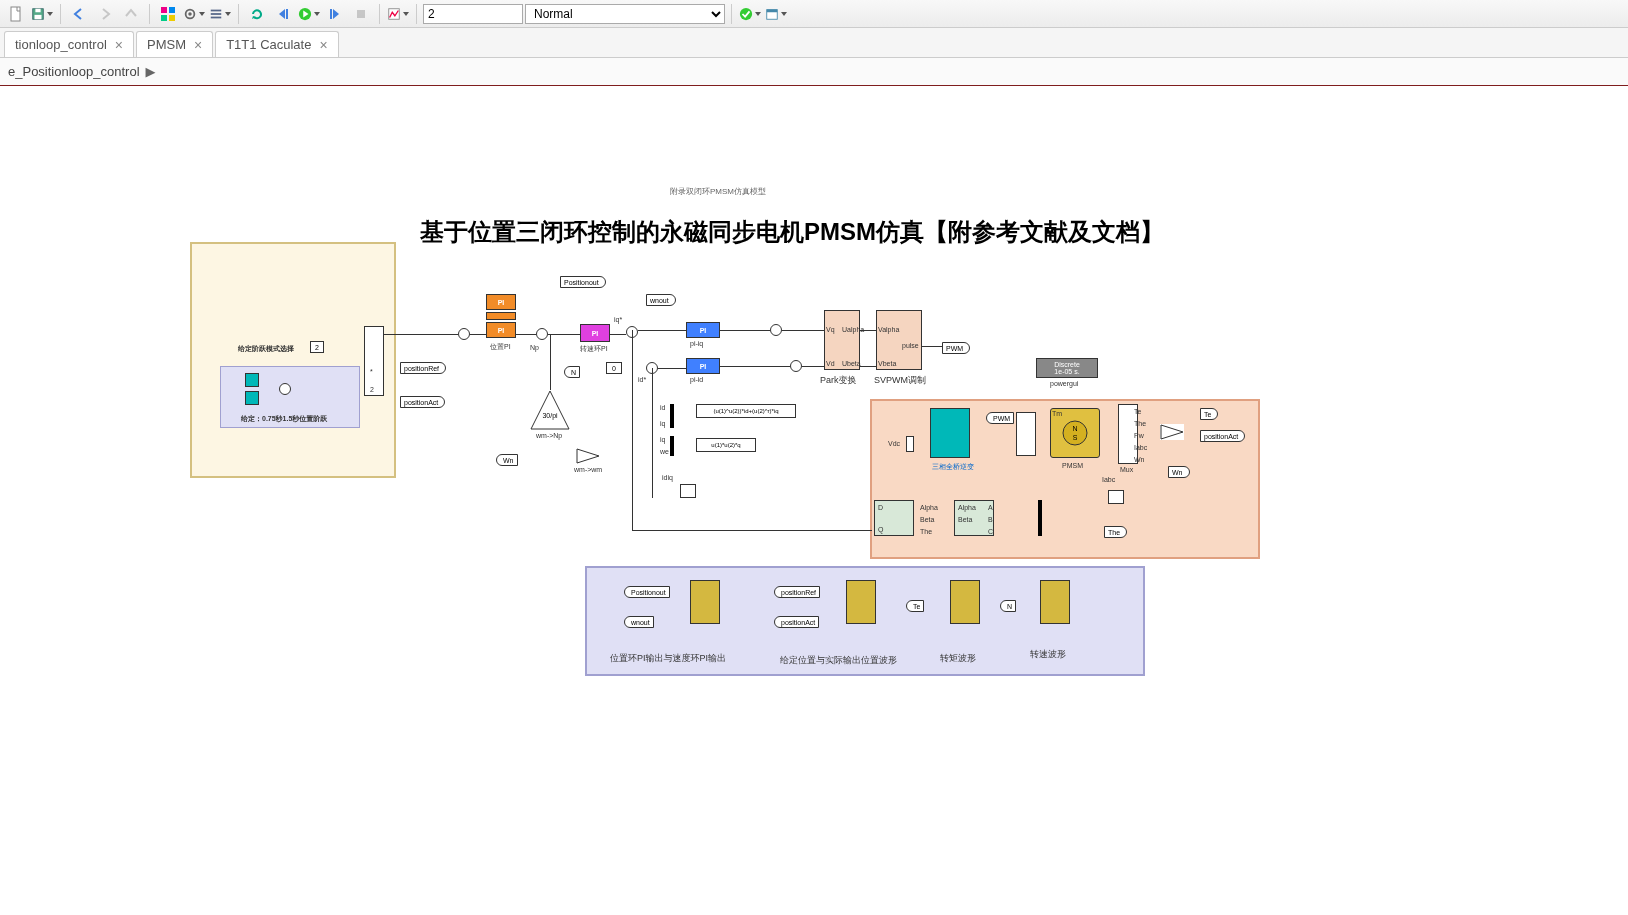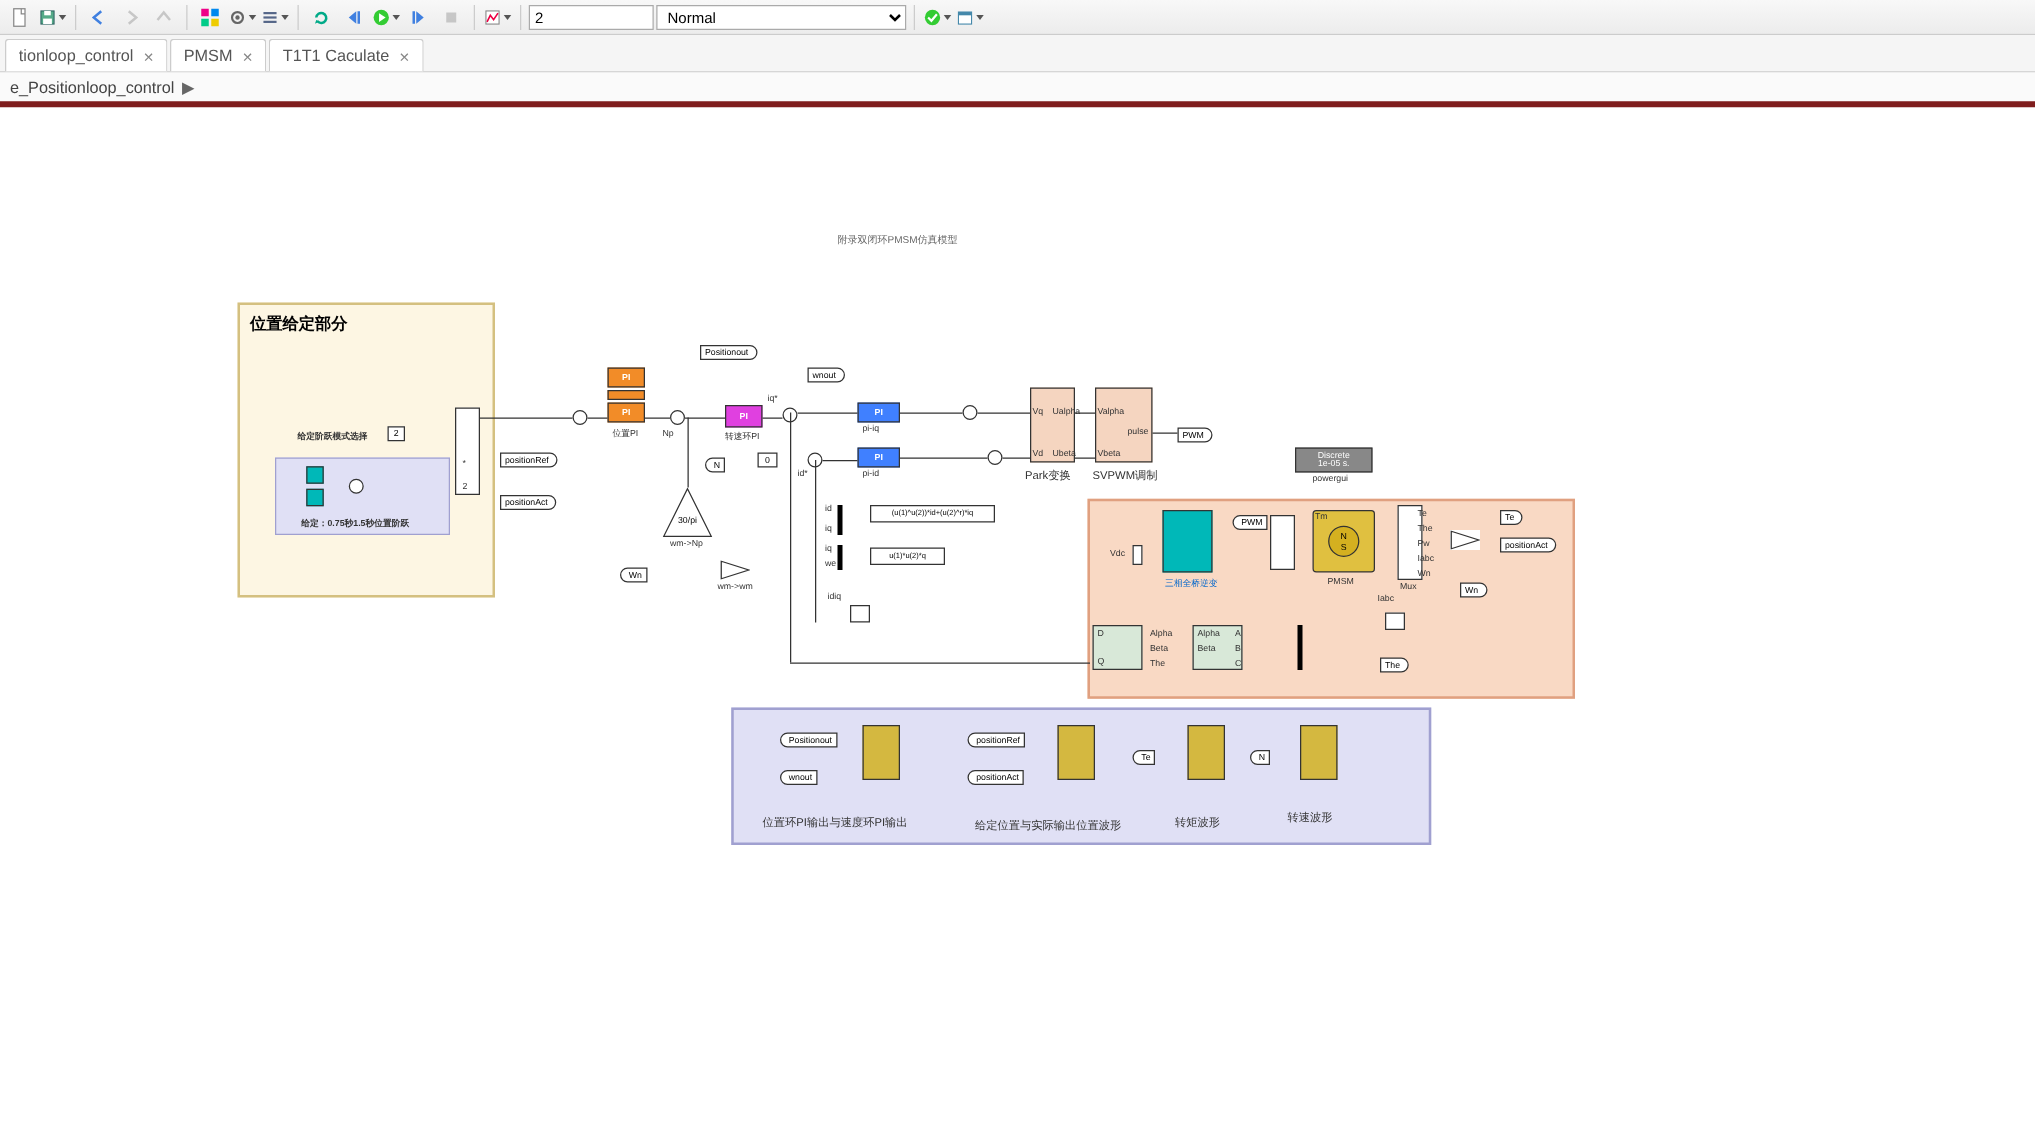--- a/index.html
+++ b/index.html
@@ -6,21 +6,21 @@
 body{background:#fff;width:1628px;height:915px;overflow:hidden}
 .toolbar{height:28px;background:linear-gradient(#f8f8f8,#ececec);border-bottom:1px solid #ccc;display:flex;align-items:center;padding:0 4px;gap:2px}
 .tbtn{width:24px;height:22px;display:flex;align-items:center;justify-content:center;border:1px solid transparent;border-radius:2px;cursor:pointer;font-size:14px}
 .tsep{width:1px;height:20px;background:#ccc;margin:0 4px}
 .tinput{height:20px;border:1px solid #aaa;padding:0 4px;font-size:12px;background:#fff}
 .tinput.w50{width:100px}
 .tinput.w180{width:200px}
 .tabs{height:30px;background:#f5f5f5;border-bottom:1px solid #ccc;display:flex;align-items:flex-end;padding-left:4px}
 .tab{height:26px;padding:0 10px;display:flex;align-items:center;gap:8px;border:1px solid #ccc;border-bottom:none;background:#fff;margin-right:2px;border-radius:3px 3px 0 0;font-size:13px;font-family:monospace;color:#555}
 .tab .x{color:#888;cursor:pointer;font-size:14px}
-.breadcrumb{height:28px;border-bottom:5px solid #7f1d1d;display:flex;align-items:center;padding:0 8px;font-size:13px;font-family:monospace;color:#444;background:#fafafa}
+.breadcrumb{height:28px;border-bottom:1px solid #7f1d1d;display:flex;align-items:center;padding:0 8px;font-size:13px;font-family:monospace;color:#444;background:#fafafa}
 .breadcrumb .arrow{margin:0 6px;color:#666}
 .canvas{position:relative;width:100%;height:calc(100% - 86px);background:#fff}
 .model{position:absolute;left:190px;top:100px;width:1260px;height:600px}
 .title-small{position:absolute;left:480px;top:0;font-size:8px;color:#666}
 .title-big{position:absolute;left:230px;top:30px;font-size:24px;font-weight:bold;color:#000}
 .area{position:absolute;border:2px solid}
 .area-yellow{left:0;top:56px;width:206px;height:236px;background:#fdf6e3;border-color:#d4c080}
 .area-yellow .hdr{font-size:13px;font-weight:bold;padding:6px 8px}
 .area-peach{left:680px;top:213px;width:390px;height:160px;background:#f9d9c4;border-color:#e0a080}
 .area-lav{left:395px;top:380px;width:560px;height:110px;background:#e0e0f5;border-color:#a0a0d0}
@@ -181,23 +181,23 @@
 
 <div class="breadcrumb">
   <span>e_Positionloop_control</span>
   <span class="arrow">▶</span>
 </div>
 
 <div class="canvas">
 <div class="model">
 
   <div class="title-small">附录双闭环PMSM仿真模型</div>
+  <div class="title-big">基于位置三闭环控制的永磁同步电机PMSM仿真【附参考文献及文档】</div>
 
   <div class="area area-yellow">
-    <div class="hdr">位置给定部分</div>
     <div class="lbl" style="left:46px;top:100px;font-weight:bold">给定阶跃模式选择</div>
     <div class="blk" style="left:118px;top:97px;width:14px;height:12px">2</div>
 
     <div class="subarea" style="left:28px;top:122px;width:140px;height:62px">
       <div class="blk teal" style="left:24px;top:6px;width:14px;height:14px"></div>
       <div class="blk teal" style="left:24px;top:24px;width:14px;height:14px"></div>
       <div class="sum" style="left:58px;top:16px"></div>
       <div class="lbl" style="left:20px;bottom:3px;font-weight:bold">给定：0.75秒1.5秒位置阶跃</div>
     </div>
 

